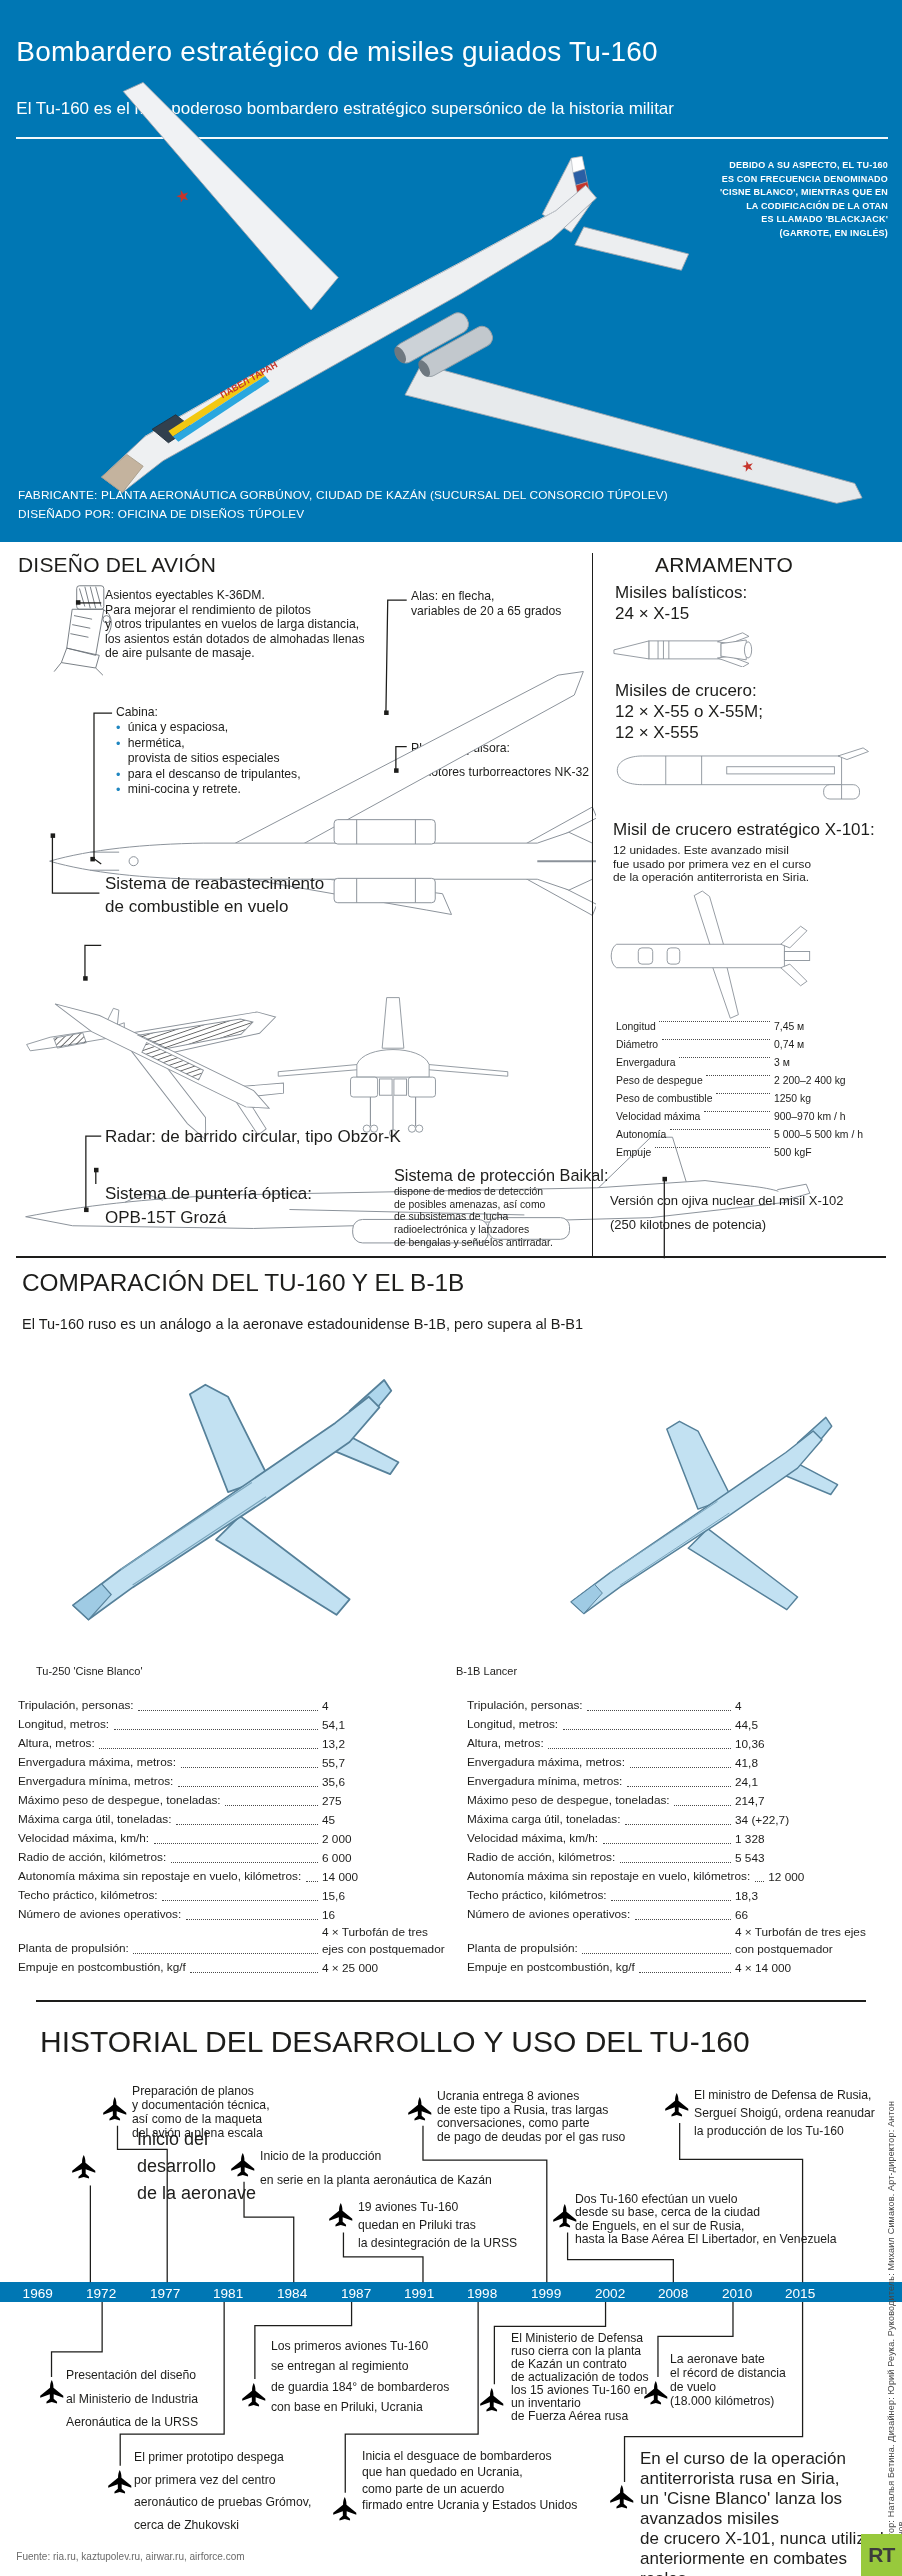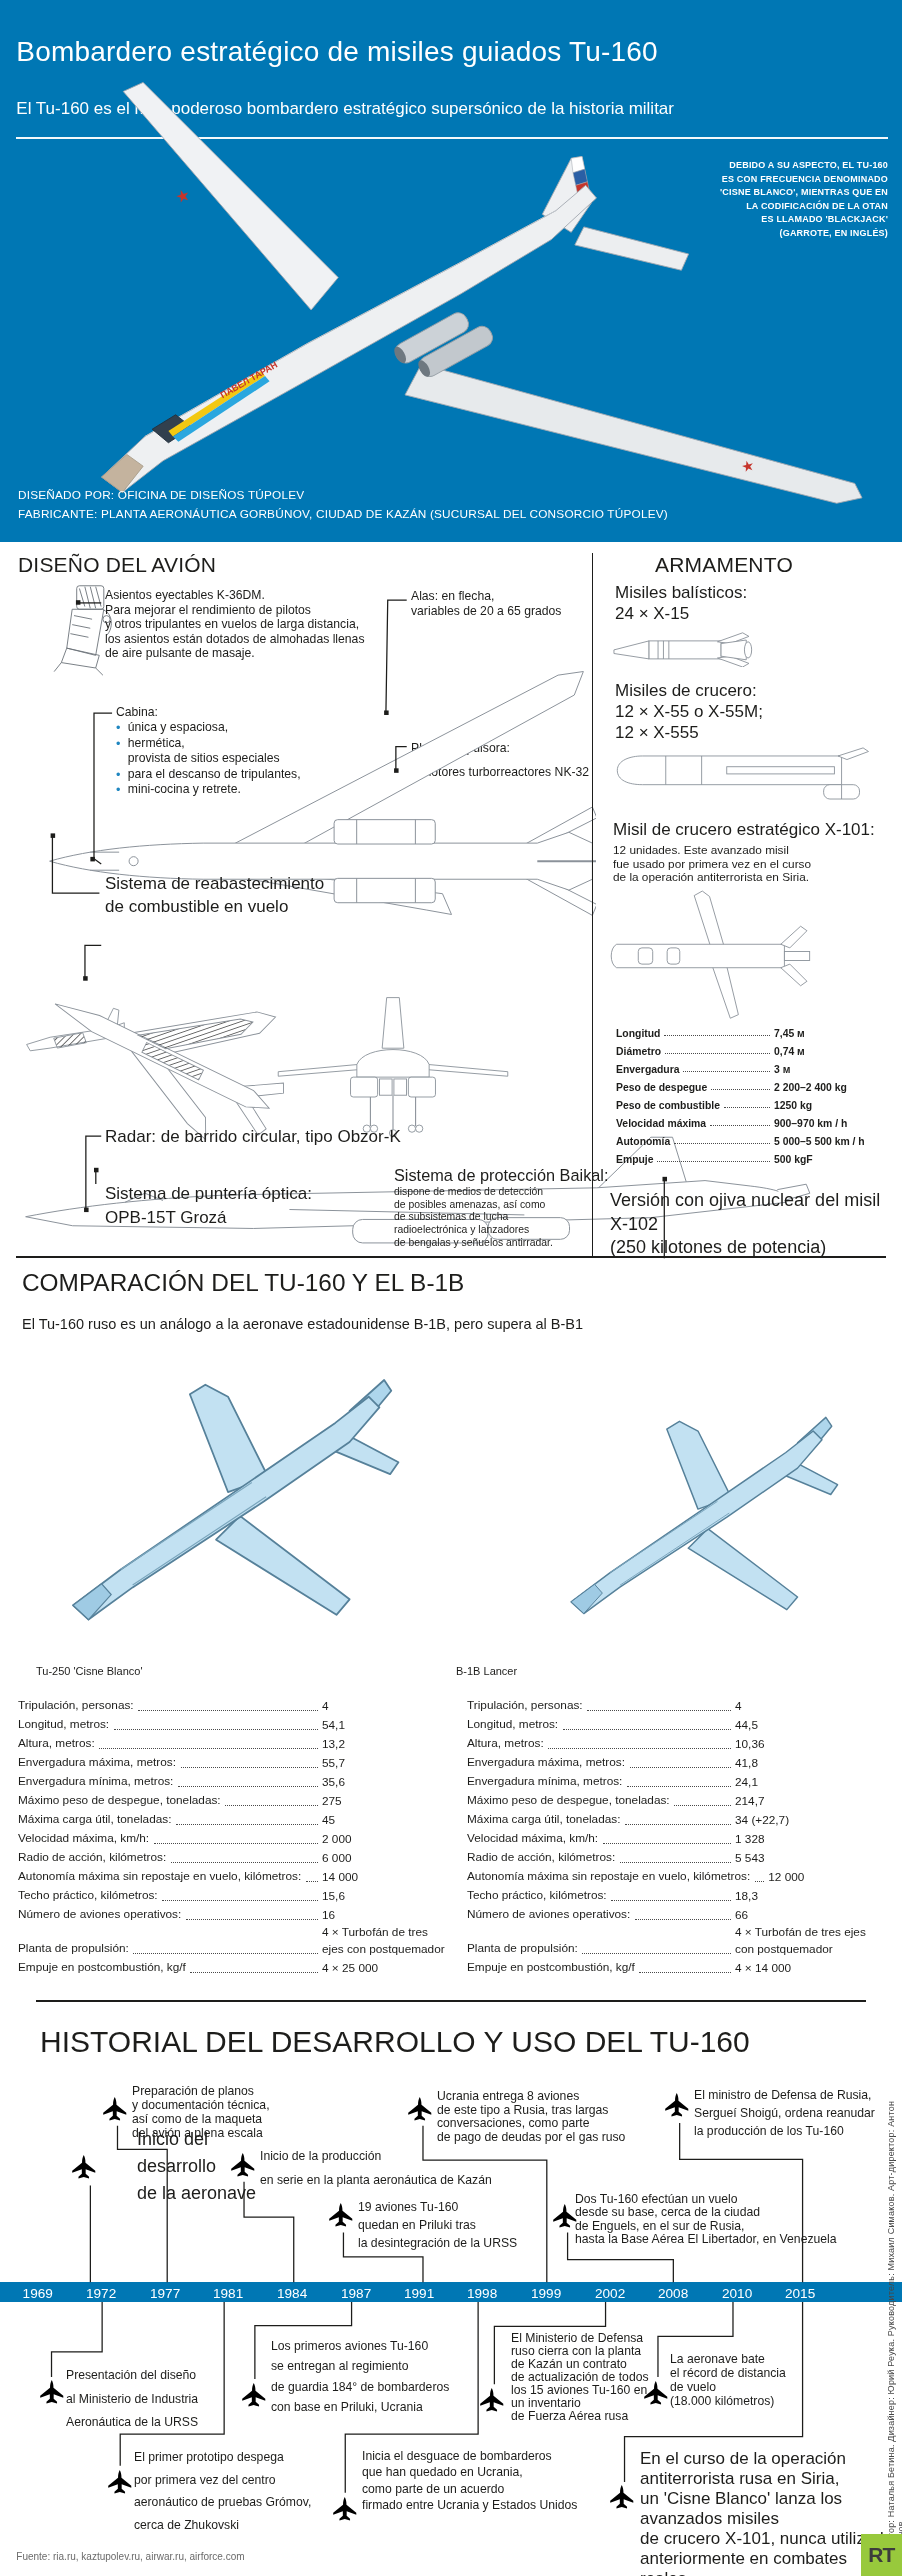--- a/index.html
+++ b/index.html
@@ -21,21 +21,21 @@
   .callout{font-size:17px;line-height:23.5px;color:#1d1d1b;}
   .divider-v{position:absolute;background:#1d1d1b;width:0.9px;}
   .rule-h{position:absolute;background:#1d1d1b;height:1.8px;}
   
   #cabin{left:116px;top:705px;width:244px;font-size:12.2px;line-height:15.4px;}
   #cabin .item{position:relative;padding-left:11.8px;}
   #cabin .item .dot{position:absolute;left:0;top:0.9px;color:#1f86c0;font-size:12.7px;}
   
   .arm-head{font-size:17px;line-height:21px;}
   #x101-specs{left:616px;top:1021px;width:259px;font-size:10.4px;}
-  .srow{display:flex;align-items:flex-end;height:18px;font-weight:bold;}
+  .srow{display:flex;align-items:flex-start;height:18px;}
   .srow .lbl{white-space:nowrap;}
   .srow .dots{flex:1;border-bottom:1.4px dotted #4a4a4a;margin:0 3.6px 2.7px 3.6px;min-width:7.2px;}
   .srow .val{flex:0 0 101px;white-space:nowrap;}
   
   .cmp{position:absolute;width:432px;font-size:11.8px;}
   .crow{display:flex;align-items:flex-end;min-height:19px;line-height:19px;}
   .crow .lbl{white-space:nowrap;}
   .crow .dots{flex:1;border-bottom:1.4px dotted #4a4a4a;margin:0 4.5px 3.6px 4.5px;min-width:9px;}
   #cmp-left .val{flex:0 0 128px;}
   #cmp-right .val{flex:0 0 152px;}
@@ -100,22 +100,22 @@
     <polygon points="146,392 248,326 253,331 151,398" fill="#f2c811"></polygon>
     <polygon points="151,398 253,331 258,337 157,404" fill="#2aa7df"></polygon>
 
     <text x="206" y="356" font-size="10" fill="#c5352c" font-weight="bold" transform="rotate(-30 206 356)">ПАВЕЛ ТАРАН</text>
 
     <text x="156" y="140" font-size="18" fill="#c5352c" transform="rotate(-18 156 140)">★</text>
     <text x="782" y="438" font-size="16" fill="#c5352c" transform="rotate(-14 782 438)">★</text>
   </svg>
 
   <div id="credits-lines" class="abs">
+    <div>FABRICANTE: PLANTA AERONÁUTICA GORBÚNOV, CIUDAD DE KAZÁN (SUCURSAL DEL CONSORCIO TÚPOLEV)</div>
     <div>DISEÑADO POR: OFICINA DE DISEÑOS TÚPOLEV</div>
-    <div>FABRICANTE: PLANTA AERONÁUTICA GORBÚNOV, CIUDAD DE KAZÁN (SUCURSAL DEL CONSORCIO TÚPOLEV)</div>
   </div>
 
   <svg class="abs" id="overlay" style="left:0;top:0;pointer-events:none;z-index:6;" width="902" height="2576" viewBox="0 0 998 2850">
     <g stroke="#1d1d1b" stroke-width="1.4" fill="none">
       <polyline points="86,667 112,667"></polyline>
       <polyline points="124,789 104,789 104,950 112,956"></polyline>
       <polyline points="450,664 429,664 427,788"></polyline>
       <polyline points="450,826 438,826 438,852"></polyline>
       <polyline points="58,925 58,988 110,988"></polyline>
       <polyline points="112,1046 94,1046 94,1082"></polyline>
@@ -356,21 +356,21 @@
         <span class="lbl">Autonomía</span>
         <span class="dots"></span>
         <span class="val">5 000–5 500 km / h</span>
       </div>
       <div class="srow">
         <span class="lbl">Empuje</span>
         <span class="dots"></span>
         <span class="val">500 kgF</span>
       </div>
     </div>
-  <div class="abs pre" style="left:610px;top:1189px;font-size:18px;line-height:23.5px;">Versión con ojiva nuclear del misil X-102
+  <div class="abs pre" style="left:610px;top:1189px;font-size:13px;line-height:23.5px;">Versión con ojiva nuclear del misil X-102
 (250 kilotones de potencia)</div>
 
   <div class="rule-h" style="left:16.3px;top:1256px;width:870px;"></div>
   <div class="abs" style="left:22px;top:1269px;font-size:24.4px;">COMPARACIÓN DEL TU-160 Y EL B-1B</div>
   <div class="abs" style="left:22px;top:1316px;font-size:14.5px;">El Tu-160 ruso es un análogo a la aeronave estadounidense B-1B, pero supera al B-B1</div>
 
   <svg width="0" height="0" style="position:absolute">
     <defs>
       <g id="cmpplane">
         <polygon points="150,120 118,38 131,30 150,40 184,108" fill="#c2e1f2" stroke="#56819a" stroke-width="1.5" stroke-linejoin="round"></polygon>

